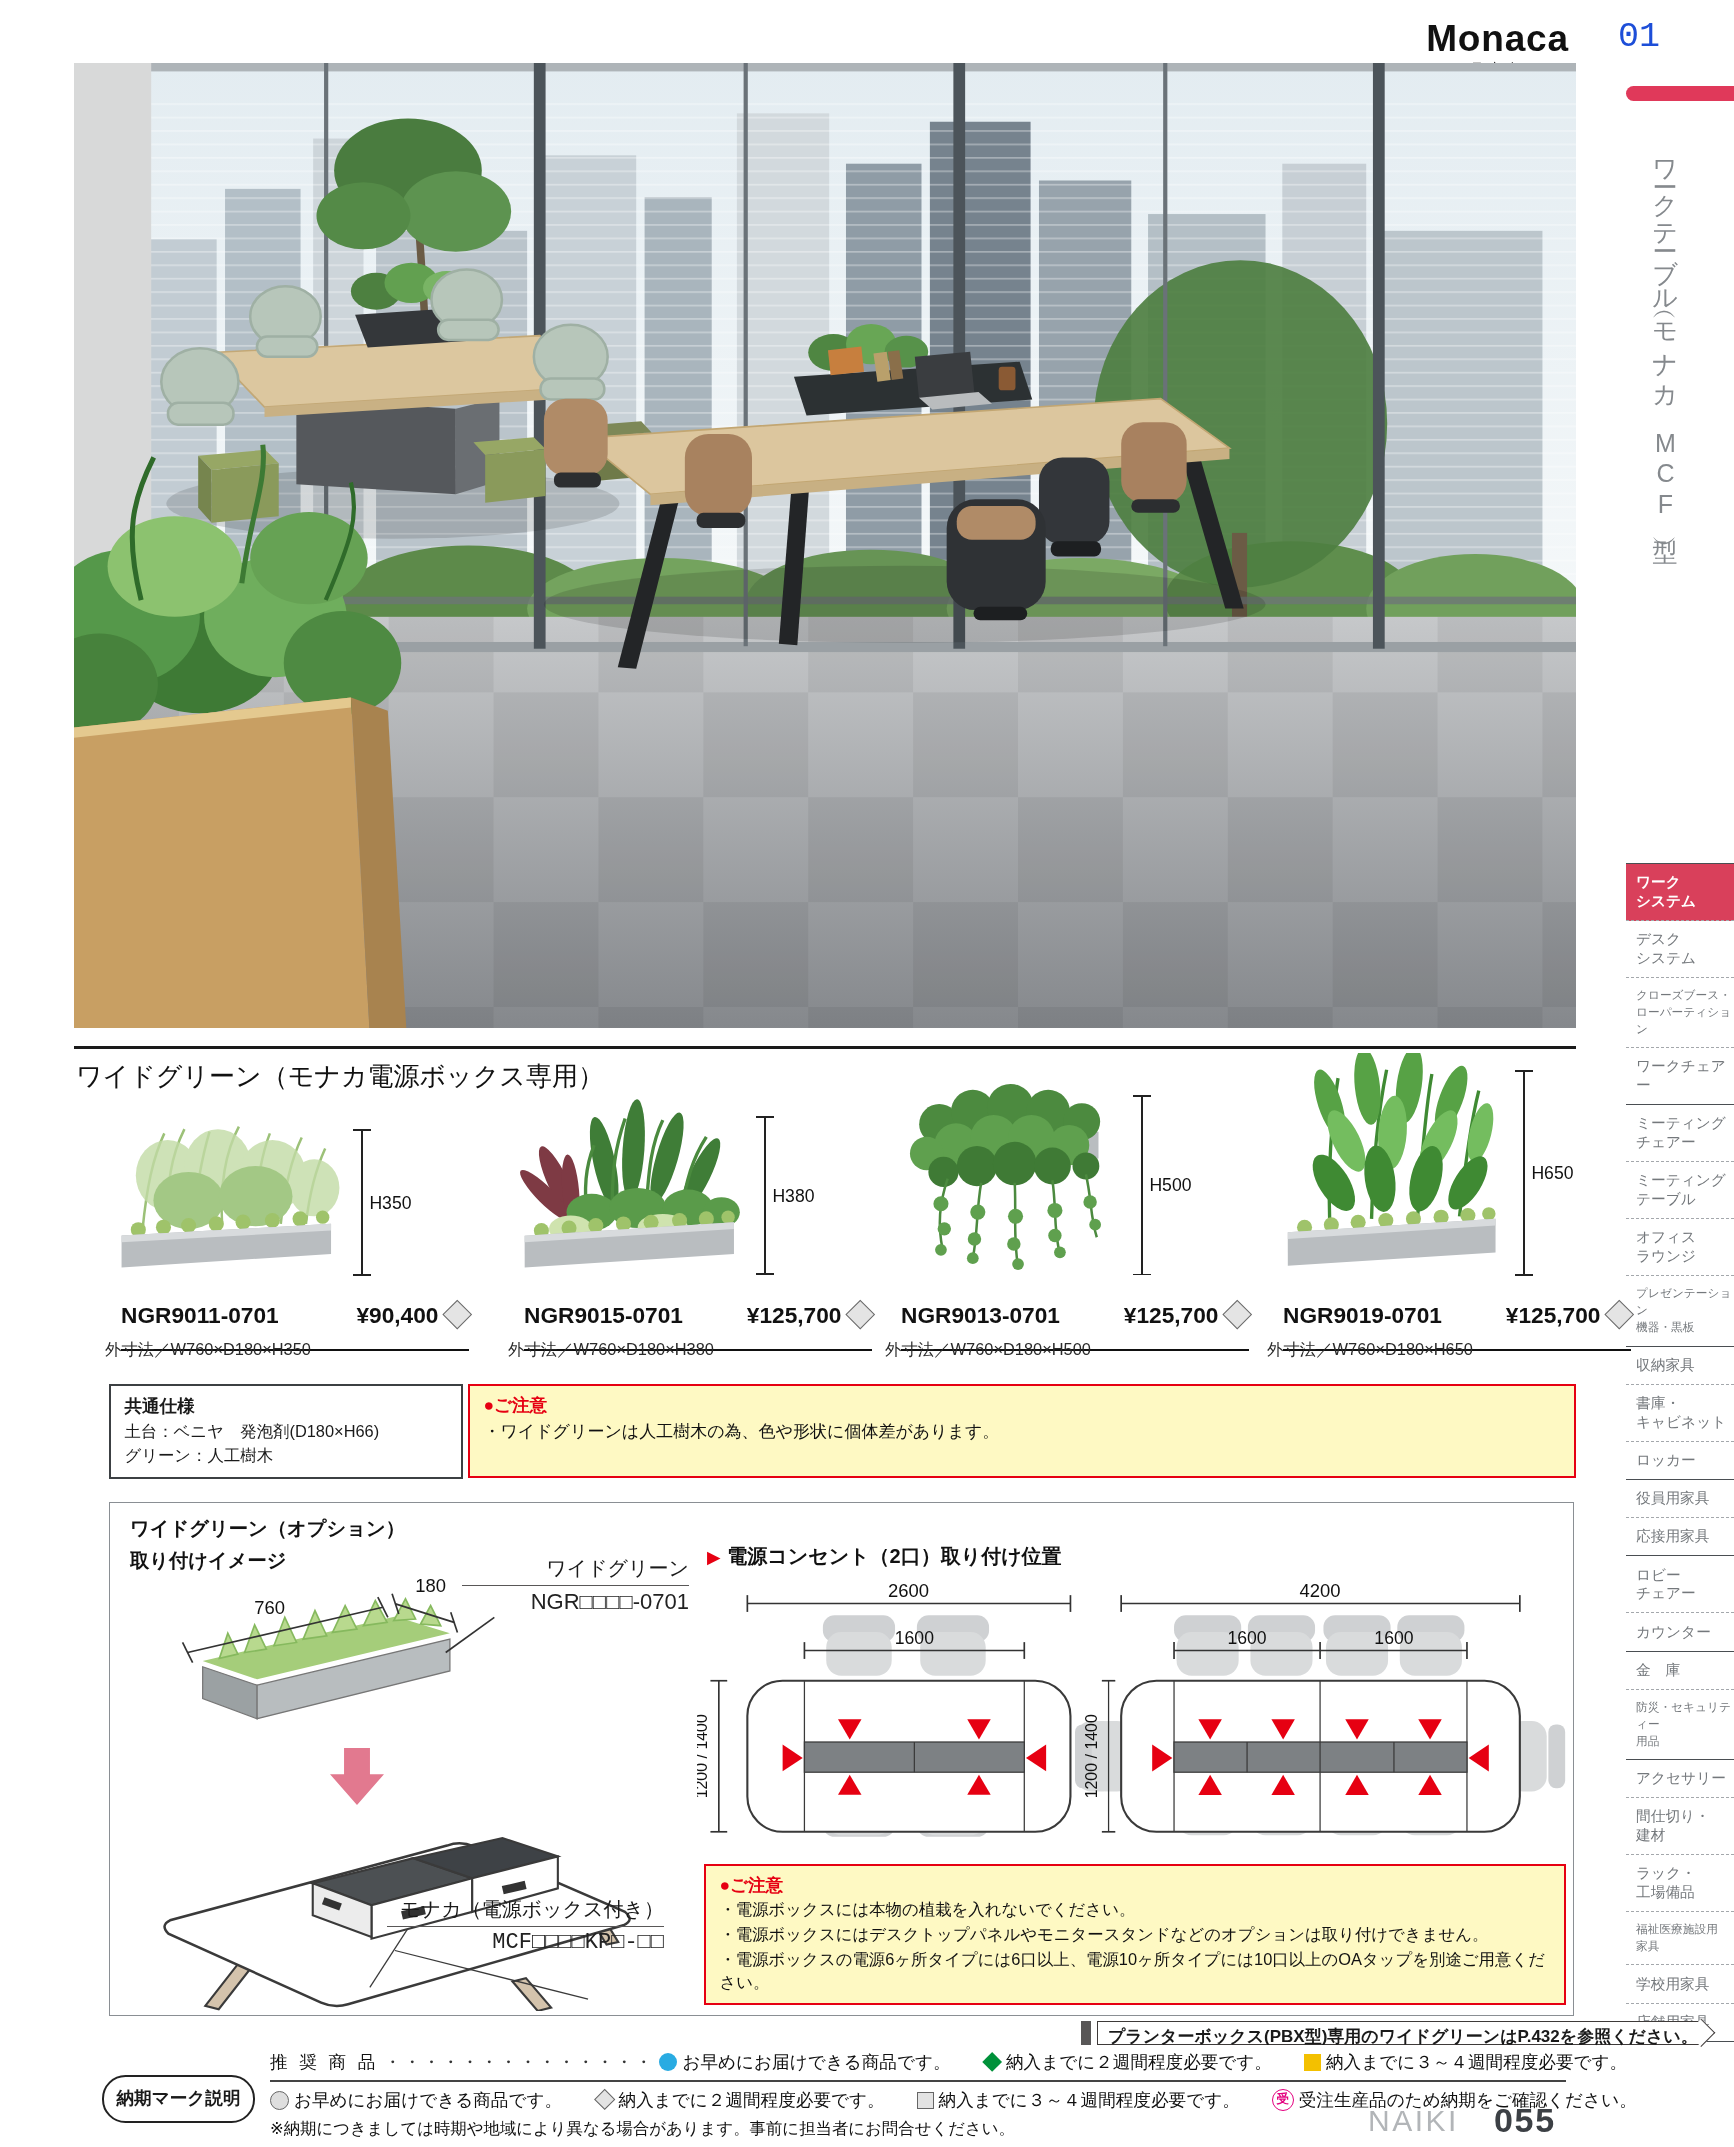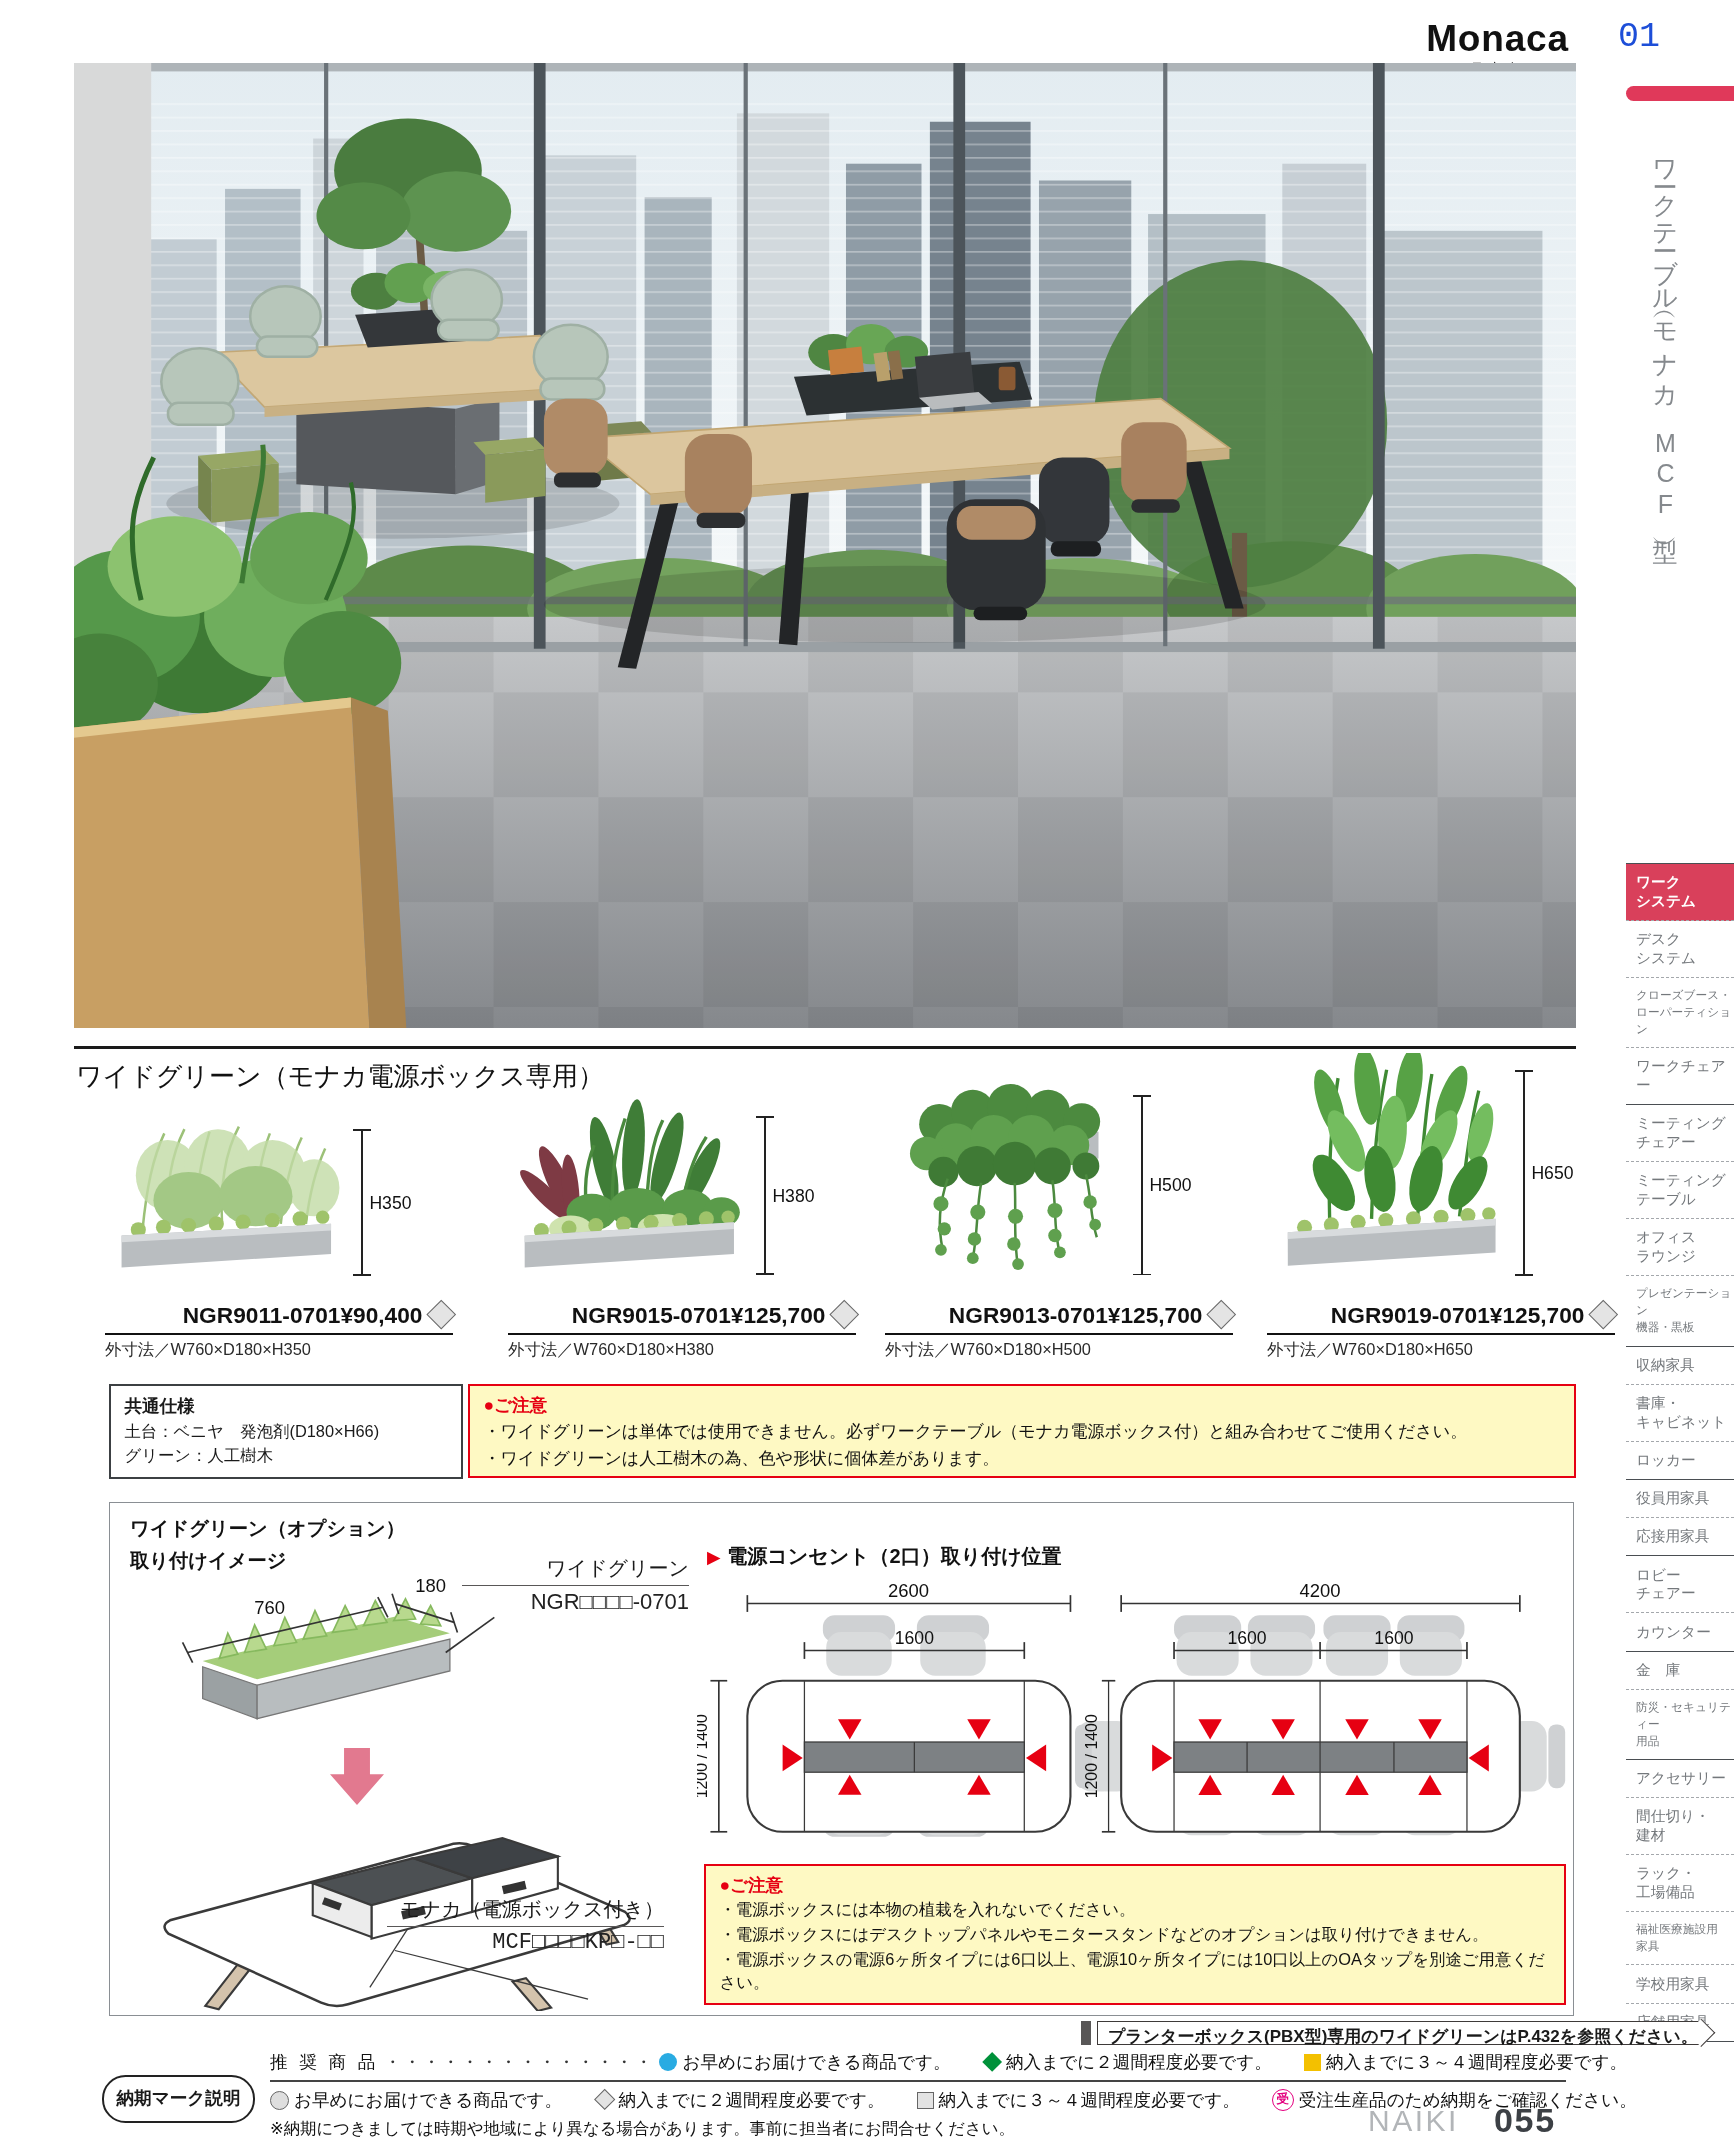--- a/index.html
+++ b/index.html
@@ -27,22 +27,22 @@
   .rule{background:#1a1a1a;height:2.5px;}
   .sec-title{font-size:26px;color:#111;font-weight:500;}
 
   
   .pcol{position:absolute;top:0;width:352px;height:281px;}
   .vdim{position:absolute;left:256px;width:1.7px;background:#222;}
   .vdim::before,.vdim::after{content:"";position:absolute;left:-8.4px;width:18.5px;height:1.7px;background:#222;}
   .vdim::before{top:0}.vdim::after{bottom:0}
   .vdim-label{position:absolute;left:8.4px;top:50%;transform:translateY(-50%);
               font-size:17.6px;color:#111;white-space:nowrap;}
-  .code-row{position:absolute;top:211px;left:0;width:348px;display:flex;justify-content:flex-end;
-            align-items:flex-end;border-bottom:2.5px solid #111;padding-bottom:4px;}
+  .code-row{position:absolute;top:211px;left:16px;width:348px;display:flex;justify-content:space-between;
+            align-items:flex-end;border-bottom:2.5px solid #111;padding-bottom:20px;}
   .pcode{font-size:22.7px;font-weight:bold;color:#111;}
   .pprice{font-size:22.7px;font-weight:bold;color:#111;display:flex;align-items:center;}
   .dia{display:inline-block;width:18.5px;height:18.5px;background:#e4e4e4;border:1.7px solid #6a6a6a;
        transform:rotate(45deg);margin:0 1.7px 1.7px 8.4px;}
   .pdims{position:absolute;top:248px;font-size:16.4px;color:#2a2a2a;}
 
   
   .spec-box{border:2.1px solid #3c4043;padding:8.4px 13.4px;}
   .spec-title{font-size:17.6px;font-weight:bold;}
   .spec-line{font-size:16.4px;margin-top:2.5px;}
@@ -512,21 +512,20 @@
     </div>
   </div>
 
   <div class="abs spec-box" style="left:109px;top:1384px;width:323px;height:74px;">
     <div class="spec-title">共通仕様</div>
     <div class="spec-line">土台：ベニヤ　発泡剤(D180×H66)</div>
     <div class="spec-line">グリーン：人工樹木</div>
   </div>
   <div class="abs notice" style="left:468px;top:1384px;width:1077px;height:77px;">
     <div class="notice-title">●ご注意</div>
-    <div class="notice-line">・ワイドグリーンは単体では使用できません。必ずワークテーブル（モナカ電源ボックス付）と組み合わせてご使用ください。</div>
     <div class="notice-line">・ワイドグリーンは人工樹木の為、色や形状に個体差があります。</div>
   </div>
 
   <div class="abs diag-box" style="left:109px;top:1502px;width:1463px;height:512px;">
 
     <div class="abs dg-title" style="left:20px;top:11.7px;">ワイドグリーン（オプション）</div>
     <div class="abs dg-title" style="left:20px;top:44px;">取り付けイメージ</div>
 
     <svg class="abs" style="left:34px;top:59px;" width="352" height="176" viewBox="0 0 420 210">
       <polygon points="70,118 300,65 365,85 135,140" fill="#a5cd7a"></polygon>

